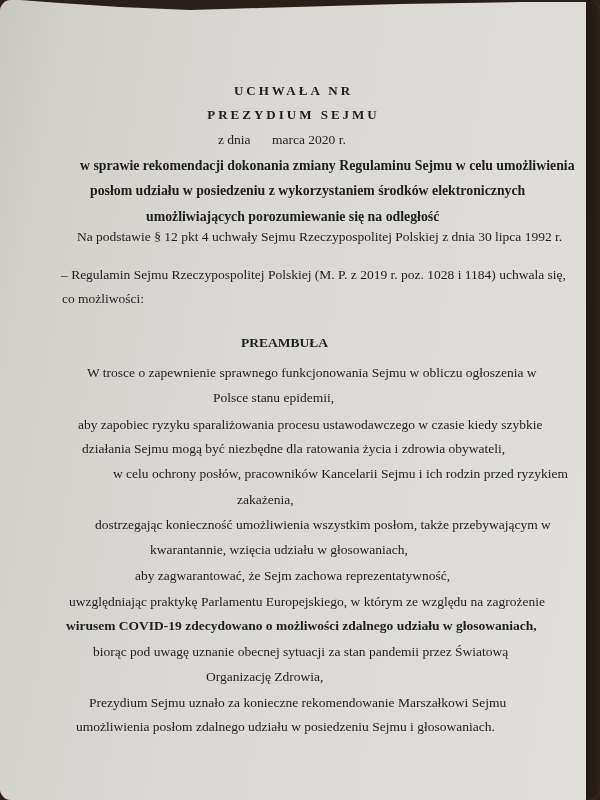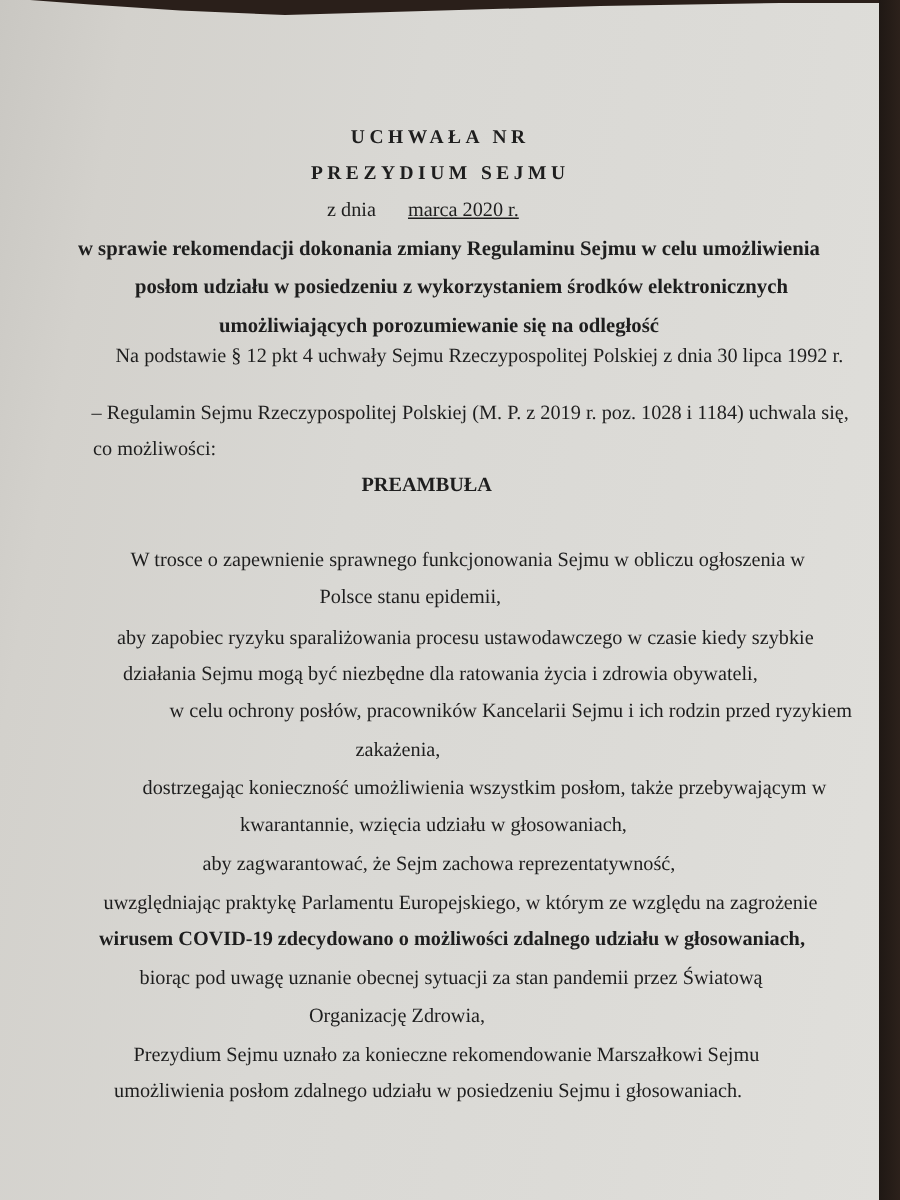--- a/index.html
+++ b/index.html
@@ -9,20 +9,21 @@
       height: 800px;
       overflow: hidden;
       background: #2a1f1a;
     }
     .photo {
       position: relative;
       width: 600px;
       height: 800px;
       overflow: hidden;
       background: #c2410c;
+      border-radius: 11px;
     }
     .paper {
       position: absolute;
       left: 0;
       top: 0;
       width: 587px;
       height: 800px;
       background: linear-gradient(100deg, #c9c7c2 0%, #d3d1cc 12%, #d9d8d4 40%, #dcdbd7 70%, #e0dfdb 100%);
     }
     .top-edge {
@@ -70,40 +71,40 @@
 <div class="photo">
   <div class="paper"></div>
   <div class="top-edge"></div>
   <div class="right-edge"></div>
 
   <div class="text">
 
     <div class="line center spaced" style="top:84px;">UCHWAŁA NR</div>
     <div class="line center spaced" style="top:108px;">PREZYDIUM SEJMU</div>
     <div class="line" style="top:133px; left:218px;">z dnia</div>
-    <div class="line" style="top:133px; left:272px;text-decoration:underline;">marca 2020 r.</div>
+    <div class="line" style="top:133px; left:272px;">marca 2020 r.</div>
 
-    <div class="line bold" style="top:159px; left:52px; font-size:13.8px;">w sprawie rekomendacji dokonania zmiany Regulaminu Sejmu w celu umożliwienia</div>
+    <div class="line bold" style="top:159px; left:80px; font-size:13.8px;">w sprawie rekomendacji dokonania zmiany Regulaminu Sejmu w celu umożliwienia</div>
     <div class="line bold" style="top:184px; left:90px; font-size:13.8px;">posłom udziału w posiedzeniu z wykorzystaniem środków elektronicznych</div>
     <div class="line bold" style="top:210px; left:146px; font-size:13.8px;">umożliwiających porozumiewanie się na odległość</div>
 
     <div class="line" style="top:230px; left:77px;">Na podstawie § 12 pkt 4 uchwały Sejmu Rzeczypospolitej Polskiej z dnia 30 lipca 1992 r.</div>
     <div class="line" style="top:268px; left:61px;">– Regulamin Sejmu Rzeczypospolitej Polskiej (M. P. z 2019 r. poz. 1028 i 1184) uchwala się,</div>
     <div class="line" style="top:292px; left:62px;">co możliwości:</div>
 
-    <div class="line bold" style="top:316px; left:241px;text-align:center;">PREAMBUŁA</div>
+    <div class="line bold" style="top:336px; left:241px;text-align:center;">PREAMBUŁA</div>
 
     <div class="line" style="top:366px; left:87px;">W trosce o zapewnienie sprawnego funkcjonowania Sejmu w obliczu ogłoszenia w</div>
     <div class="line" style="top:391px; left:213px;">Polsce stanu epidemii,</div>
     <div class="line" style="top:418px; left:78px;">aby zapobiec ryzyku sparaliżowania procesu ustawodawczego w czasie kiedy szybkie</div>
     <div class="line" style="top:442px; left:82px;">działania Sejmu mogą być niezbędne dla ratowania życia i zdrowia obywateli,</div>
     <div class="line" style="top:467px; left:81px;margin-left:32px;">w celu ochrony posłów, pracowników Kancelarii Sejmu i ich rodzin przed ryzykiem</div>
     <div class="line" style="top:493px; left:237px;">zakażenia,</div>
     <div class="line" style="top:518px; left:79px;margin-left:16px;">dostrzegając konieczność umożliwienia wszystkim posłom, także przebywającym w</div>
-    <div class="line" style="top:543px; left:160px;">kwarantannie, wzięcia udziału w głosowaniach,</div>
+    <div class="line" style="top:543px; left:150px;">kwarantannie, wzięcia udziału w głosowaniach,</div>
     <div class="line" style="top:569px; left:135px;">aby zagwarantować, że Sejm zachowa reprezentatywność,</div>
     <div class="line" style="top:595px; left:69px;">uwzględniając praktykę Parlamentu Europejskiego, w którym ze względu na zagrożenie</div>
     <div class="line" style="top:619px; left:66px;font-weight:bold;">wirusem COVID-19 zdecydowano o możliwości zdalnego udziału w głosowaniach,</div>
     <div class="line" style="top:645px; left:93px;">biorąc pod uwagę uznanie obecnej sytuacji za stan pandemii przez Światową</div>
     <div class="line" style="top:670px; left:206px;">Organizację Zdrowia,</div>
     <div class="line" style="top:696px; left:89px;">Prezydium Sejmu uznało za konieczne rekomendowanie Marszałkowi Sejmu</div>
     <div class="line" style="top:720px; left:76px;">umożliwienia posłom zdalnego udziału w posiedzeniu Sejmu i głosowaniach.</div>
   </div>
 </div>
 

